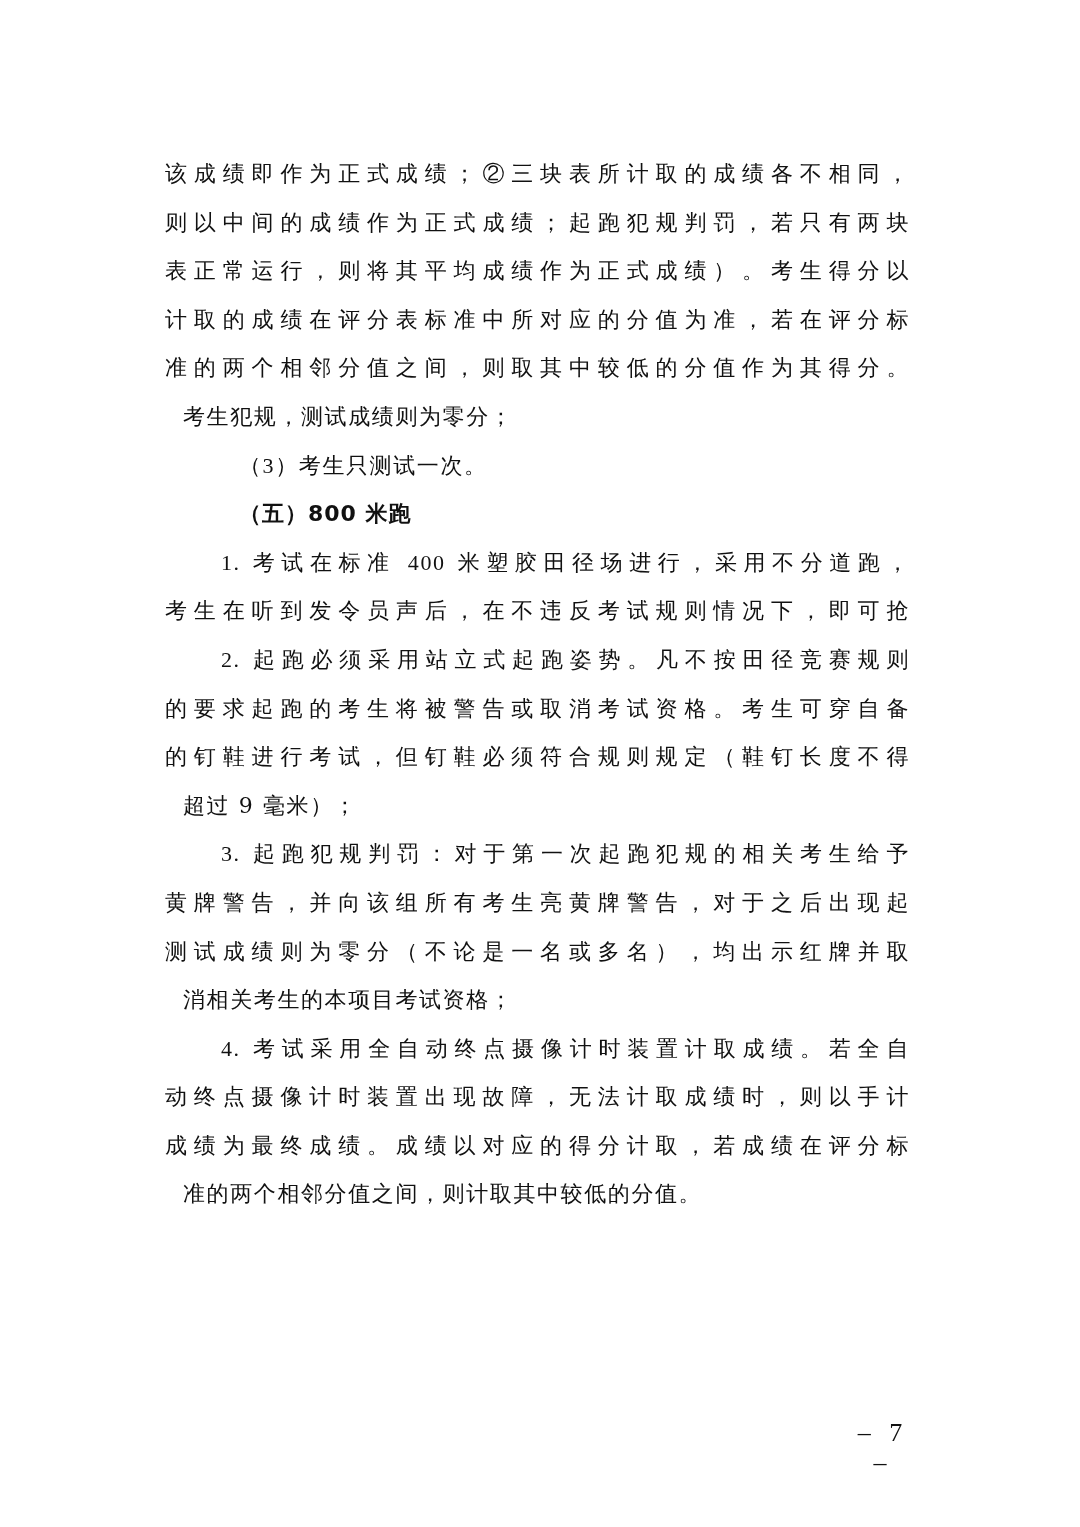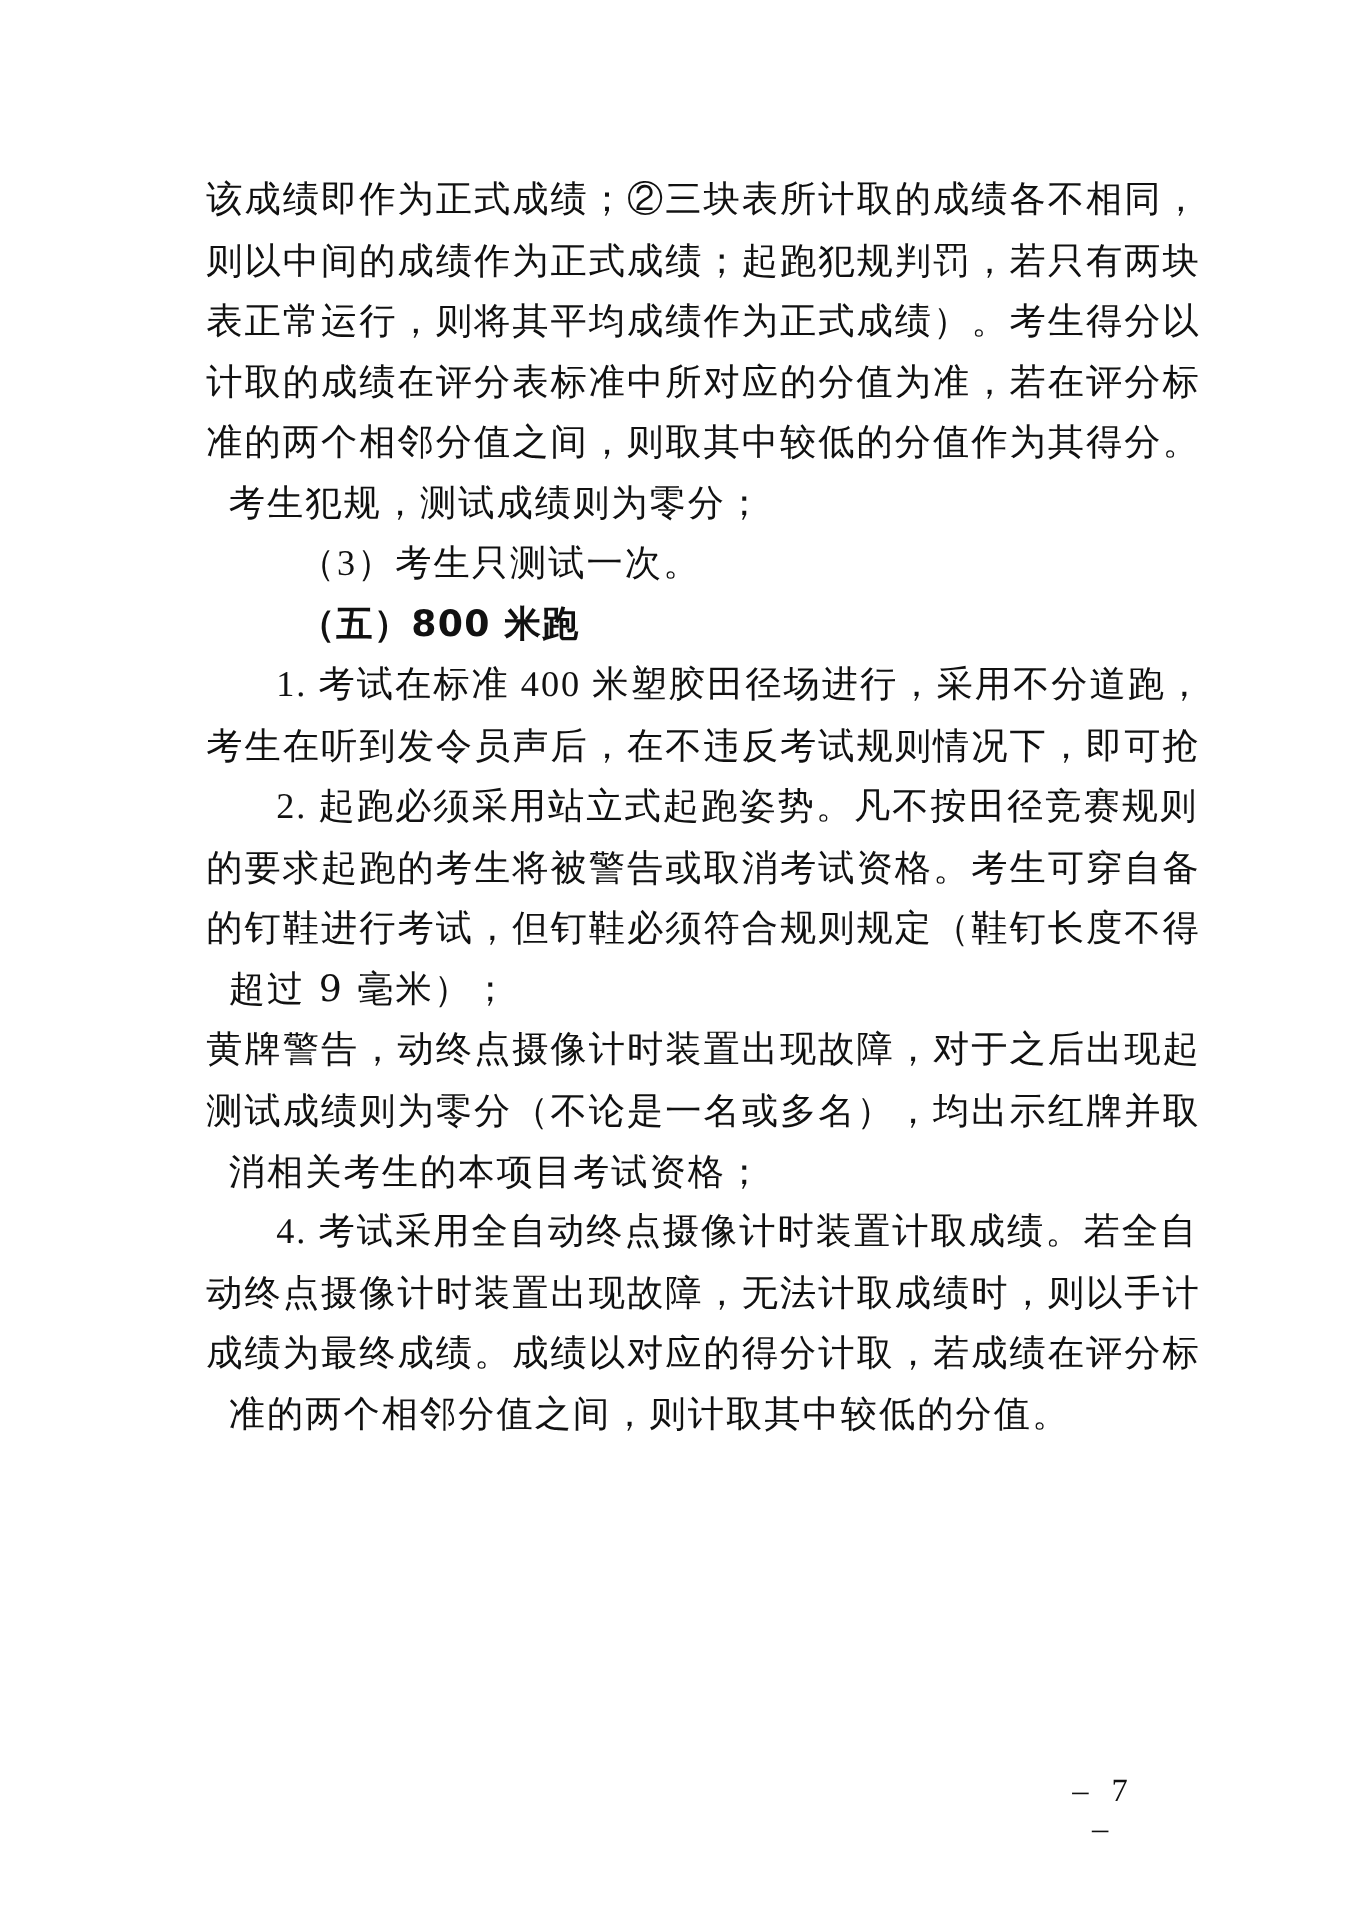--- a/index.html
+++ b/index.html
@@ -1,21 +1,21 @@
 <!DOCTYPE html>
 <html><head>
 <meta charset="utf-8">
 <style>
   html, body { margin: 0; padding: 0; background: #ffffff; }
   body { width: 1080px; height: 1527px; position: relative; overflow: hidden; }
   .page { position: absolute; left: 0; top: 0; width: 1080px; height: 1527px; background: #fff; }
   .content {
-    position: absolute; left: 165px; top: 135px; width: 745px;
+    position: absolute; left: 165px; top: 150px; width: 745px;
     font-family: "DejaVu Serif", "Liberation Serif", serif;
-    font-size: 29px; line-height: 48.6px; color: #111;
+    font-size: 22px; line-height: 48.6px; color: #111;
     letter-spacing: 1.6px; text-align: justify;
   }
   .line { display: block; white-space: nowrap; height: 48.6px; text-align-last: justify; }
   .line.last { text-align-last: left; margin-left: 18px; }
   .indent { padding-left: 56px; font-family: Liberation Serif, serif; }
   .heading { font-family: "DejaVu Sans", "Liberation Sans", sans-serif; font-weight: bold; letter-spacing: 1px; }
   .page-number {
     position: absolute; left: 848px; top: 1418px; width: 70px; text-align: center;
     font-family: "Liberation Serif", "DejaVu Serif", serif; font-size: 26px; color: #111;
     letter-spacing: 6px;
@@ -48,21 +48,22 @@
     </div>
 
     <div>
       <span class="line indent">2. 起跑必须采用站立式起跑姿势。凡不按田径竞赛规则</span>
       <span class="line">的要求起跑的考生将被警告或取消考试资格。考生可穿自备</span>
       <span class="line">的钉鞋进行考试，但钉鞋必须符合规则规定（鞋钉长度不得</span>
       <span class="line last">超过 9 毫米）；</span>
     </div>
 
     <div>
-      <span class="line">黄牌警告，动终点摄像计时装置出现故障，对于之后出现起</span>
+      <span class="line indent">3. 起跑犯规判罚：对于第一次起跑犯规的相关考生给予</span>
+      <span class="line">黄牌警告，并向该组所有考生亮黄牌警告，对于之后出现起</span>
       <span class="line">测试成绩则为零分（不论是一名或多名），均出示红牌并取</span>
       <span class="line last">消相关考生的本项目考试资格；</span>
     </div>
 
     <div>
       <span class="line indent">4. 考试采用全自动终点摄像计时装置计取成绩。若全自</span>
       <span class="line">动终点摄像计时装置出现故障，无法计取成绩时，则以手计</span>
       <span class="line">成绩为最终成绩。成绩以对应的得分计取，若成绩在评分标</span>
       <span class="line last">准的两个相邻分值之间，则计取其中较低的分值。</span>
     </div>

